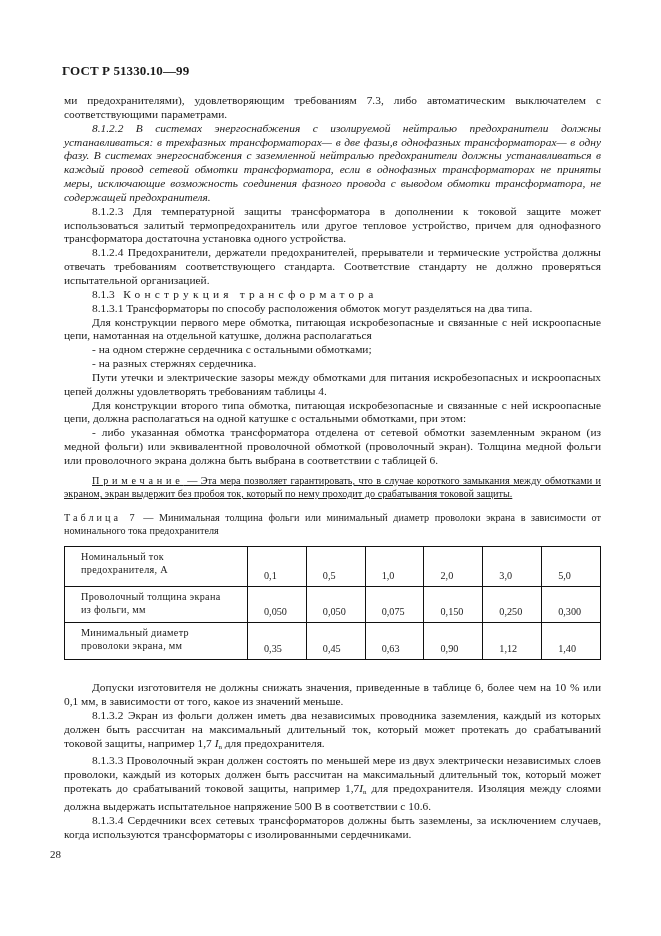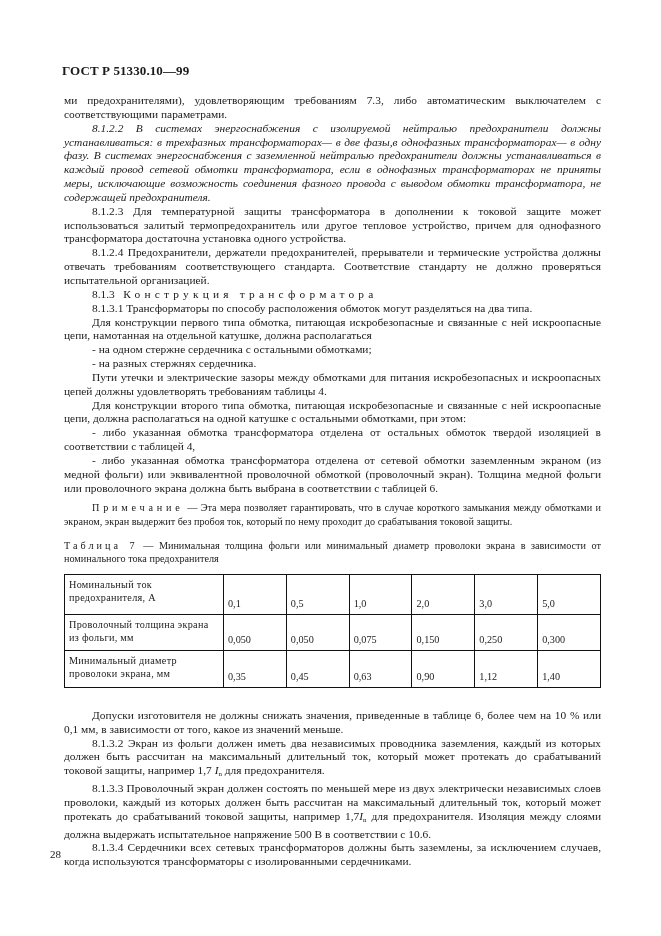--- a/index.html
+++ b/index.html
@@ -15,34 +15,34 @@
   }
   .body {
     position: absolute; left: 64px; top: 94px; width: 537px;
     font-size: 11.4px; line-height: 13.85px; text-align: justify;
   }
   .body p { margin: 0; }
   .ind { text-indent: 28px; }
   .it { font-style: italic; }
   .spaced { letter-spacing: 4.2px; }
   .note {
-    font-size: 10.2px; line-height: 13.2px; margin-top: 6px !important;
+    font-size: 10.2px; line-height: 13.2px; margin-top: 6px !important; text-decoration: underline;
   }
   .note .spaced { letter-spacing: 3.8px; }
   .tcap {
     font-size: 10.2px; line-height: 13px; margin-top: 11px !important;
     text-indent: 0;
   }
   .tcap .spaced { letter-spacing: 3px; }
   table.t6 {
     border-collapse: collapse; margin-top: 9px; width: 537px;
     font-size: 10.2px; table-layout: fixed;
   }
   table.t6 td {
-    border: 1px solid #111; padding: 0 4px; height: 31px;
+    border: 1px solid #111; padding: 0 16px; height: 31px;
     vertical-align: bottom; line-height: 13px; padding-bottom: 3px;
   }
   table.t6 td.lbl { text-align: left; width: 150px; vertical-align: top; padding-top: 3px; padding-bottom: 2px; letter-spacing: 0.3px; }
   table.t6 td.val { text-align: left; padding-bottom: 4px; }
   table.t6 tr:first-child td { height: 34px; }
   table.t6 tr:nth-child(2) td { height: 30px; }
   table.t6 tr:nth-child(3) td { height: 31px; }
   .after-table { margin-top: 21px !important; }
   sub { font-size: 7px; vertical-align: -2px; }
   .pagenum {
@@ -57,26 +57,25 @@
 
   <div class="body">
     <p>ми предохранителями), удовлетворяющим требованиям 7.3, либо автоматическим выключателем с соответствующими параметрами.</p>
     <p class="ind it">8.1.2.2 В системах энергоснабжения с изолируемой нейтралью предохранители должны устанавливаться: в трехфазных трансформаторах— в две фазы,в однофазных трансформаторах— в одну фазу. В системах энергоснабжения с заземленной нейтралью предохранители должны устанавливаться в каждый провод сетевой обмотки трансформатора, если в однофазных трансформаторах не приняты меры, исключающие возможность соединения фазного провода с выводом обмотки трансформатора, не содержащей предохранителя.</p>
     <p class="ind">8.1.2.3 Для температурной защиты трансформатора в дополнении к токовой защите может использоваться залитый термопредохранитель или другое тепловое устройство, причем для однофазного трансформатора достаточна установка одного устройства.</p>
     <p class="ind">8.1.2.4 Предохранители, держатели предохранителей, прерыватели и термические устройства должны отвечать требованиям соответствующего стандарта. Соответствие стандарту не должно проверяться испытательной организацией.</p>
     <p class="ind">
       <span>8.1.3</span>&nbsp;&nbsp;&nbsp;<span class="spaced">Конструкция трансформатора</span>
     </p>
     <p class="ind">8.1.3.1 Трансформаторы по способу расположения обмоток могут разделяться на два типа.</p>
-    <p class="ind">Для конструкции первого типа обмотка,  питающая искробезопасные и связанные с ней искроопасные цепи, намотанная на отдельной катушке, должна располагаться</p>
+    <p class="ind">Для конструкции первого мере обмотка,  питающая искробезопасные и связанные с ней искроопасные цепи, намотанная на отдельной катушке, должна располагаться</p>
     <p class="ind">- на одном стержне сердечника с остальными обмотками;</p>
     <p class="ind">- на разных стержнях сердечника.</p>
     <p class="ind">Пути утечки и электрические зазоры между обмотками для питания искробезопасных и искроопасных цепей должны удовлетворять требованиям таблицы 4.</p>
     <p class="ind">Для конструкции второго типа обмотка,  питающая  искробезопасные и связанные с ней искроопасные цепи, должна располагаться на одной катушке с остальными обмотками, при этом:</p>
-    <p class="ind">- либо указанная обмотка трансформатора отделена от остальных обмоток твердой изоляцией в соответствии с таблицей 4,</p>
     <p class="ind">- либо указанная обмотка трансформатора отделена от сетевой обмотки заземленным экраном (из медной фольги) или эквивалентной проволочной обмоткой (проволочный экран). Толщина медной фольги или проволочного экрана должна быть выбрана в соответствии с таблицей 6.</p>
 
     <p class="ind note">
       <span class="spaced">Примечание</span><span> — Эта мера позволяет гарантировать, что в случае короткого замыкания между обмотками и экраном, экран выдержит без пробоя ток, который по нему проходит до срабатывания токовой защиты.</span>
     </p>
 
     <p class="tcap">
       <span class="spaced">Таблица 7</span><span> — Минимальная толщина фольги или минимальный диаметр проволоки экрана в зависимости от номинального тока предохранителя</span>
     </p>
 

